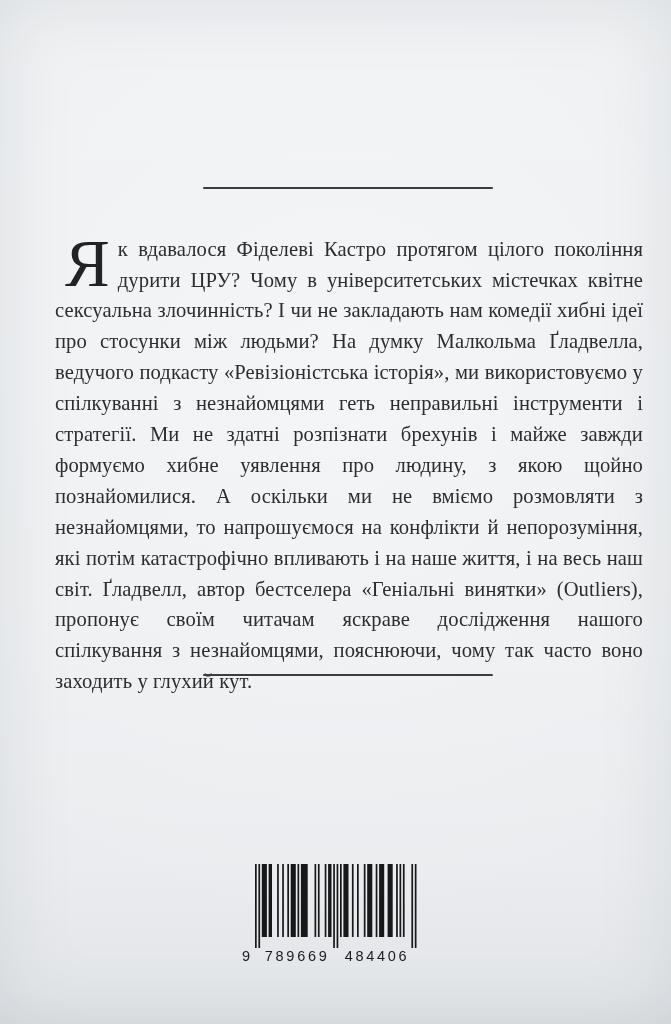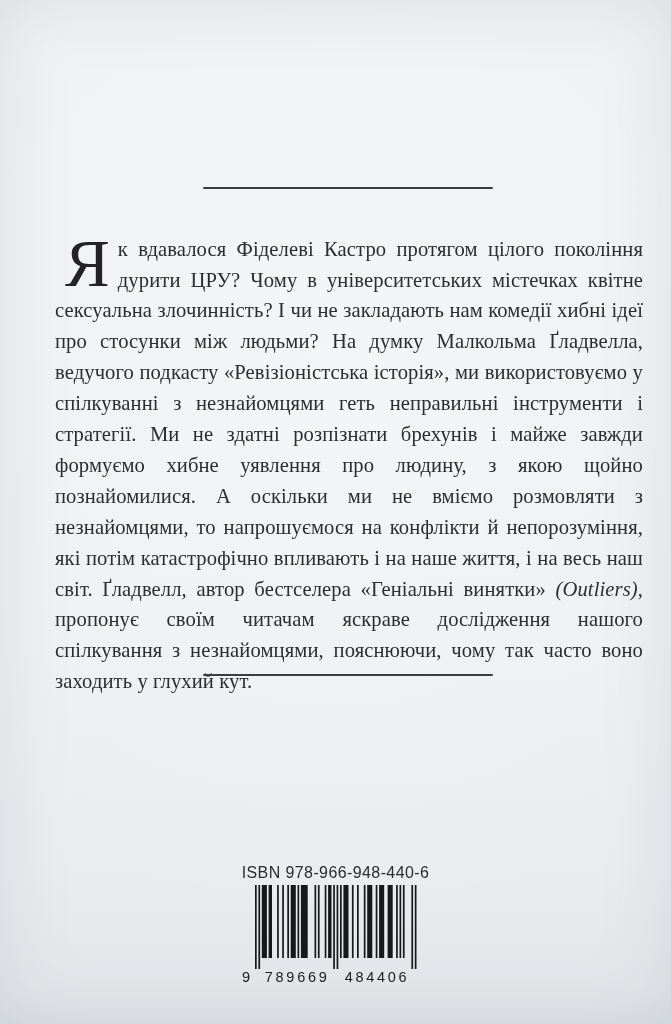--- a/index.html
+++ b/index.html
@@ -27,21 +27,21 @@
     text-align:justify;
     text-justify:inter-word;
     letter-spacing:0.1px;
   }
   .dropcap {
     float:left;
     font-size:67px; line-height:53px;
     padding:3px 8px 0 10px;
     color:#232327;
   }
-  .italic { font-style:italic; }
+  .italic { }
   .isbn-block {
     position:absolute; left:0; top:864px; width:671px;
     display:flex; flex-direction:column; align-items:center;
   }
   .isbn-label {
     font-family:"Liberation Sans", sans-serif;
     font-size:16px; color:#2b2c2e; letter-spacing:0.4px;
     margin-bottom:3px;
   }
   .barcode-svg { display:block; }
@@ -55,21 +55,20 @@
 
 <div class="page">
 
   <div class="rule rule-top"></div>
 
   <p class="blurb"><span class="dropcap">Я</span><span>к вдавалося Фіделеві Кастро протягом цілого покоління дурити ЦРУ? Чому в університетських містечках квітне сексуальна злочинність? І чи не закладають нам комедії хибні ідеї про стосунки між людьми? На думку Малкольма Ґладвелла, ведучого подкасту «Ревізіоністська історія», ми використовуємо у спілкуванні з незнайомцями геть неправильні інструменти і стратегії. Ми не здатні розпізнати брехунів і майже завжди формуємо хибне уявлення про людину, з якою щойно познайомилися. А оскільки ми не вміємо розмовляти з незнайомцями, то напрошуємося на конфлікти й непорозуміння, які потім катастрофічно впливають і на наше життя, і на весь наш світ. Ґладвелл, автор бестселера «Геніальні винятки» </span><span class="italic">(Outliers)</span><span>, пропонує своїм читачам яскраве дослідження нашого спілкування з незнайомцями, пояснюючи, чому так часто воно заходить у глухий кут.</span></p>
 
   <div class="rule rule-bottom"></div>
 
   <div class="isbn-block">
-    <div class="isbn-label">ISBN 978-966-948-440-6</div>
     <svg id="barcode" class="barcode-svg" width="194" height="102" viewBox="0 0 194 102" xmlns="http://www.w3.org/2000/svg">
         <rect x="16.00" y="0" width="1.70" height="84" fill="#17181a"></rect>
         <rect x="19.40" y="0" width="1.70" height="84" fill="#17181a"></rect>
         <rect x="22.80" y="0" width="5.10" height="73" fill="#17181a"></rect>
         <rect x="29.60" y="0" width="3.40" height="73" fill="#17181a"></rect>
         <rect x="38.10" y="0" width="1.70" height="73" fill="#17181a"></rect>
         <rect x="43.20" y="0" width="1.70" height="73" fill="#17181a"></rect>
         <rect x="48.30" y="0" width="1.70" height="73" fill="#17181a"></rect>
         <rect x="51.70" y="0" width="5.10" height="73" fill="#17181a"></rect>
         <rect x="58.50" y="0" width="1.70" height="73" fill="#17181a"></rect>

